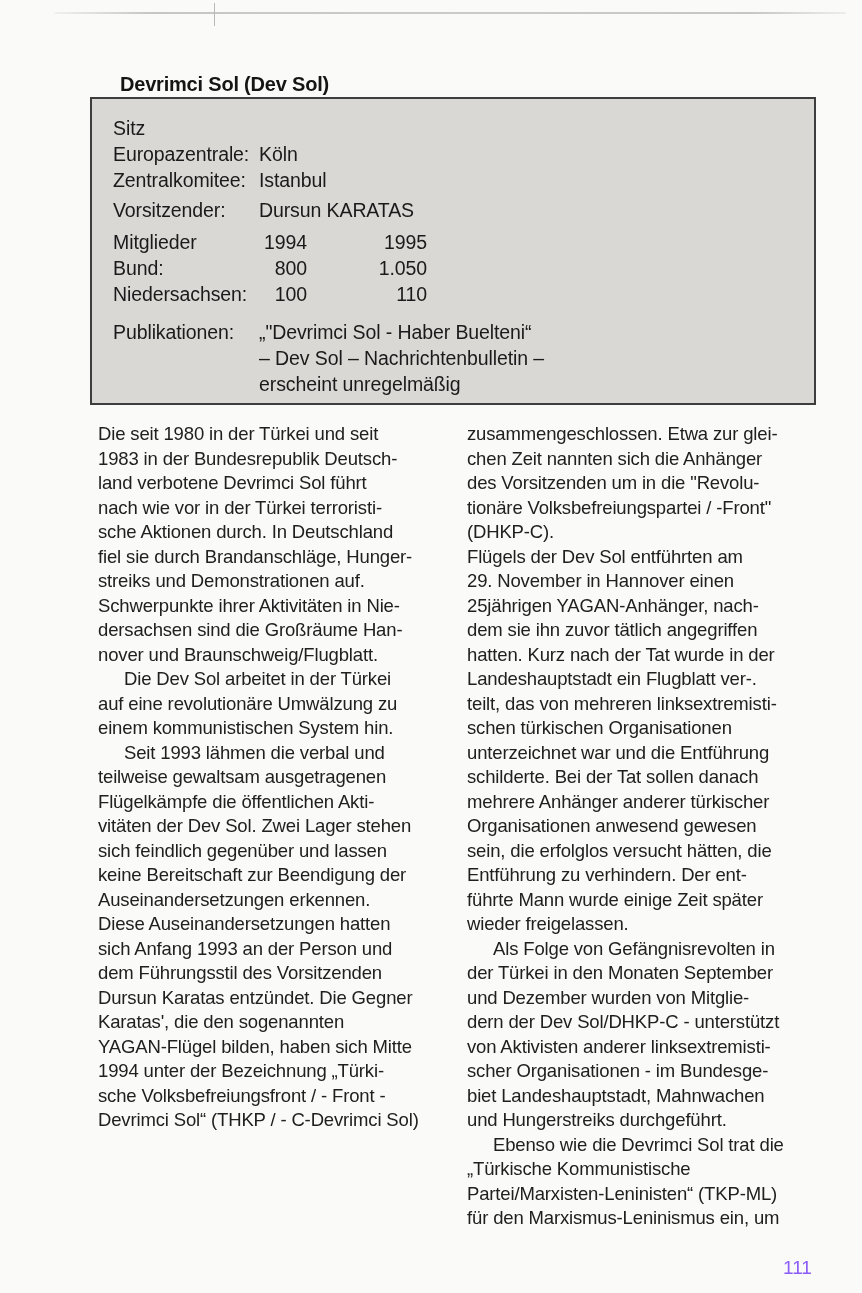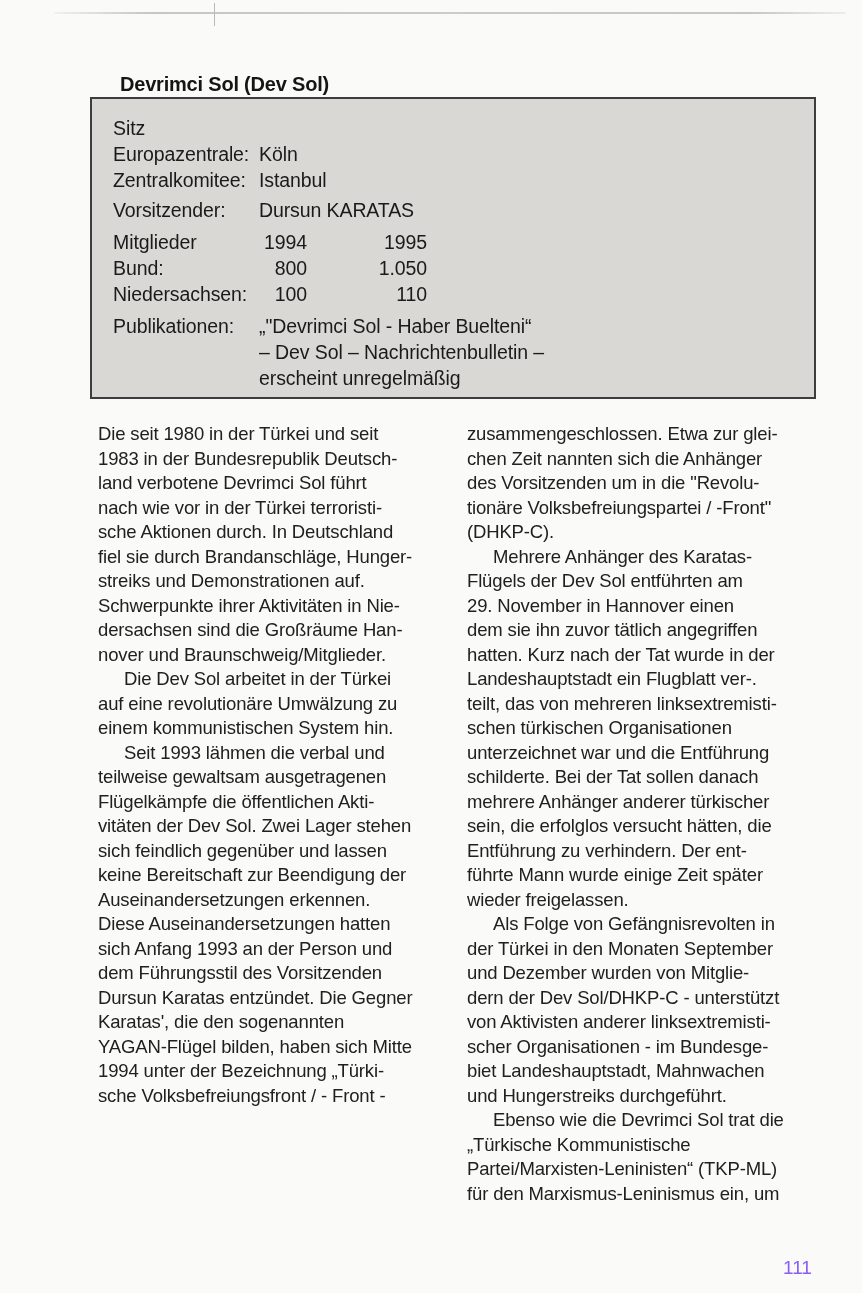--- a/index.html
+++ b/index.html
@@ -41,21 +41,21 @@
     font-size: 19.5px; line-height: 26px; color: #1a1a1a;
     letter-spacing: -0.1px;
   }
   .ib-row { display: flex; }
   .ib-label { width: 146px; flex: none; }
   .ib-value { flex: none; }
   .ib-num1 { width: 48px; flex: none; text-align: right; }
   .ib-num2 { width: 120px; flex: none; text-align: right; }
   .mt4 { margin-top: 4px; }
   .mt6 { margin-top: 6px; }
-  .mt2 { margin-top: 6px; }
+  .mt2 { margin-top: 12px; }
 
   
   .col {
     position: absolute; top: 422px;
     font-size: 18.5px; line-height: 24.5px; letter-spacing: -0.15px;
     white-space: nowrap; color: #202020;
   }
   .col-left  { left: 98px;  width: 340px; }
   .col-right { left: 467px; width: 345px; }
   .col .tline { height: 24.5px; }
@@ -123,57 +123,59 @@
   <div class="col col-left">
       <div class="tline">Die seit 1980 in der Türkei und seit</div>
       <div class="tline">1983 in der Bundesrepublik Deutsch-</div>
       <div class="tline">land verbotene Devrimci Sol führt</div>
       <div class="tline">nach wie vor in der Türkei terroristi-</div>
       <div class="tline">sche Aktionen durch. In Deutschland</div>
       <div class="tline">fiel sie durch Brandanschläge, Hunger-</div>
       <div class="tline">streiks und Demonstrationen auf.</div>
       <div class="tline">Schwerpunkte ihrer Aktivitäten in Nie-</div>
       <div class="tline">dersachsen sind die Großräume Han-</div>
-      <div class="tline">nover und Braunschweig/Mitglieder.</div>
+      <div class="tline">nover und Braunschweig/Flugblatt.</div>
       <div class="tline indent">Die Dev Sol arbeitet in der Türkei</div>
       <div class="tline">auf eine revolutionäre Umwälzung zu</div>
       <div class="tline">einem kommunistischen System hin.</div>
       <div class="tline indent">Seit 1993 lähmen die verbal und</div>
       <div class="tline">teilweise gewaltsam ausgetragenen</div>
       <div class="tline">Flügelkämpfe die öffentlichen Akti-</div>
       <div class="tline">vitäten der Dev Sol. Zwei Lager stehen</div>
       <div class="tline">sich feindlich gegenüber und lassen</div>
       <div class="tline">keine Bereitschaft zur Beendigung der</div>
       <div class="tline">Auseinandersetzungen erkennen.</div>
       <div class="tline">Diese Auseinandersetzungen hatten</div>
       <div class="tline">sich Anfang 1993 an der Person und</div>
       <div class="tline">dem Führungsstil des Vorsitzenden</div>
       <div class="tline">Dursun Karatas entzündet. Die Gegner</div>
       <div class="tline">Karatas', die den sogenannten</div>
       <div class="tline">YAGAN-Flügel bilden, haben sich Mitte</div>
       <div class="tline">1994 unter der Bezeichnung „Türki-</div>
       <div class="tline">sche Volksbefreiungsfront / - Front -</div>
+      <div class="tline">Devrimci Sol“ (THKP / - C-Devrimci Sol)</div>
     </div>
   <div class="col col-right">
       <div class="tline">zusammengeschlossen. Etwa zur glei-</div>
       <div class="tline">chen Zeit nannten sich die Anhänger</div>
       <div class="tline">des Vorsitzenden um in die "Revolu-</div>
       <div class="tline">tionäre Volksbefreiungspartei / -Front"</div>
       <div class="tline">(DHKP-C).</div>
-      <div class="tline indent">Mehrere Anhänger des Karatas-</div>
       <div class="tline">Flügels der Dev Sol entführten am</div>
       <div class="tline">29. November in Hannover einen</div>
+      <div class="tline">25jährigen YAGAN-Anhänger, nach-</div>
       <div class="tline">dem sie ihn zuvor tätlich angegriffen</div>
       <div class="tline">hatten. Kurz nach der Tat wurde in der</div>
       <div class="tline">Landeshauptstadt ein Flugblatt ver-.</div>
       <div class="tline">teilt, das von mehreren linksextremisti-</div>
       <div class="tline">schen türkischen Organisationen</div>
       <div class="tline">unterzeichnet war und die Entführung</div>
       <div class="tline">schilderte. Bei der Tat sollen danach</div>
       <div class="tline">mehrere Anhänger anderer türkischer</div>
+      <div class="tline">Organisationen anwesend gewesen</div>
       <div class="tline">sein, die erfolglos versucht hätten, die</div>
       <div class="tline">Entführung zu verhindern. Der ent-</div>
       <div class="tline">führte Mann wurde einige Zeit später</div>
       <div class="tline">wieder freigelassen.</div>
       <div class="tline indent">Als Folge von Gefängnisrevolten in</div>
       <div class="tline">der Türkei in den Monaten September</div>
       <div class="tline">und Dezember wurden von Mitglie-</div>
       <div class="tline">dern der Dev Sol/DHKP-C - unterstützt</div>
       <div class="tline">von Aktivisten anderer linksextremisti-</div>
       <div class="tline">scher Organisationen - im Bundesge-</div>

